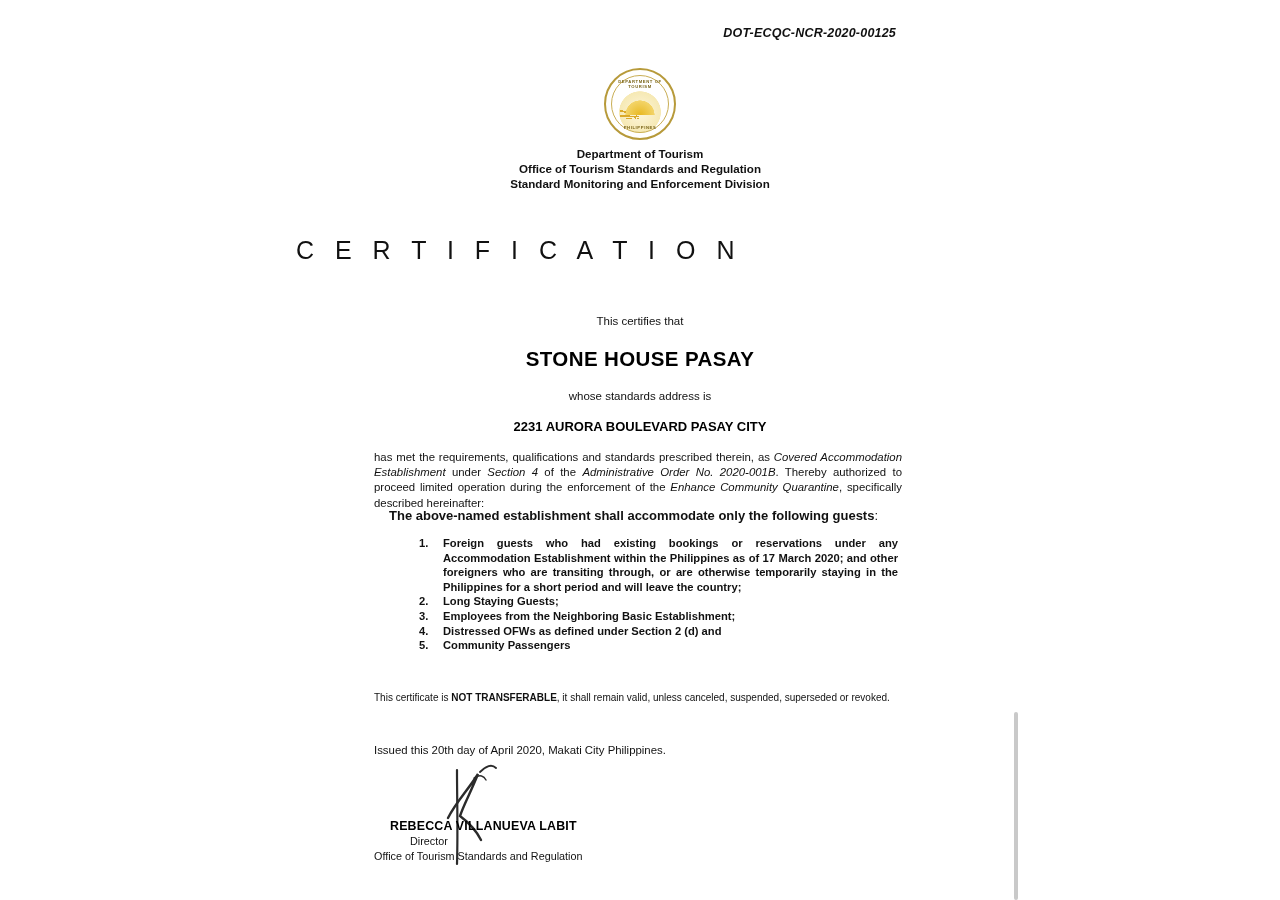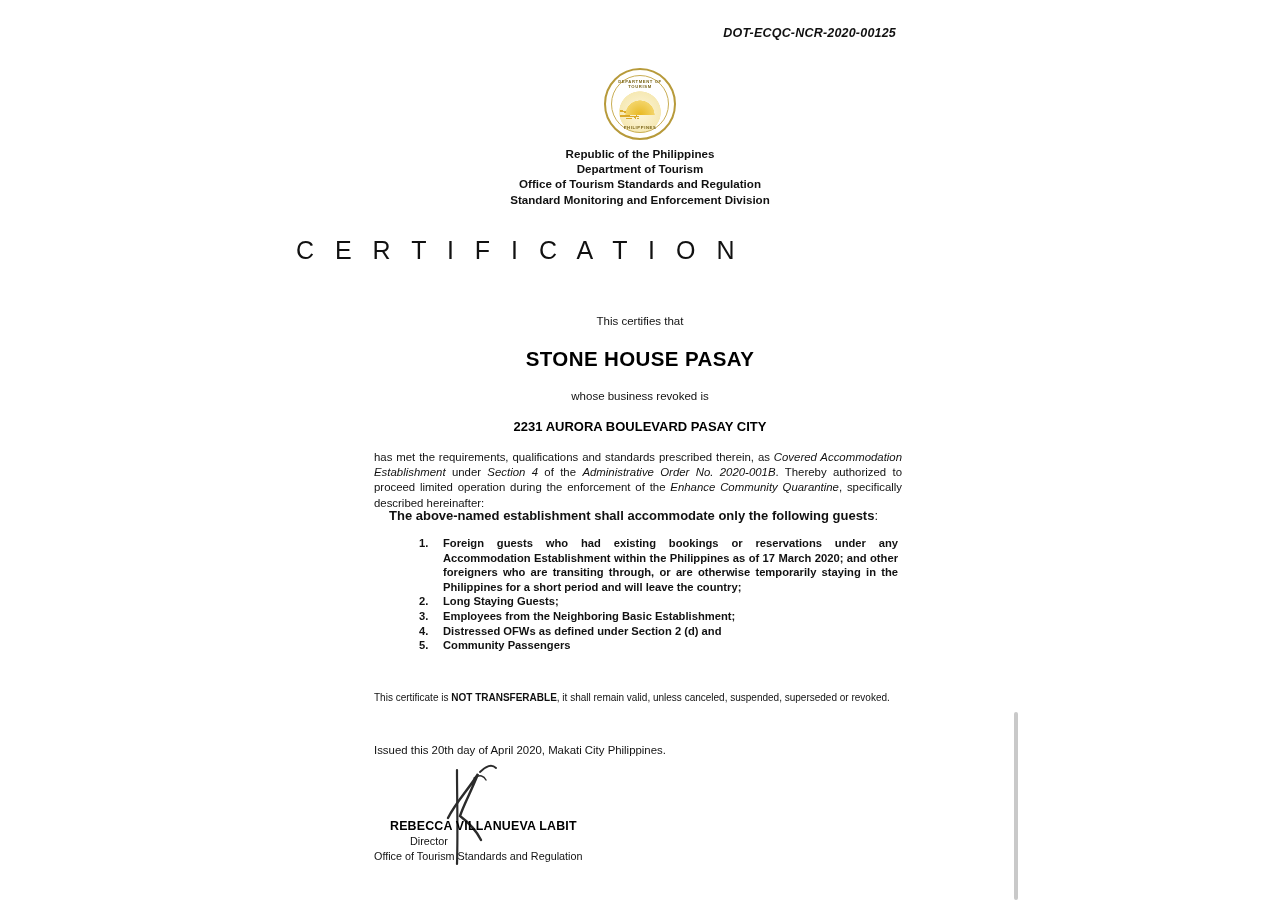--- a/index.html
+++ b/index.html
@@ -306,31 +306,30 @@
       <div class="seal">
         <div class="inner-ring"></div>
         <div class="sunrays"></div>
         <div class="sun"></div>
         <div class="seal-top-text">DEPARTMENT OF TOURISM</div>
         <div class="seal-bottom-text">PHILIPPINES</div>
       </div>
     </div>
 
     <div class="agency">
-      <div>Republic of the Philippines</div>
       <div>Department of Tourism</div>
       <div>Office of Tourism Standards and Regulation</div>
       <div>Standard Monitoring and Enforcement Division</div>
     </div>
 
     <div class="cert-title">C E R T I F I C A T I O N</div>
 
     <div class="certifies-that">This certifies that</div>
     <div class="entity-name">STONE HOUSE PASAY</div>
-    <div class="address-label">whose business revoked is</div>
+    <div class="address-label">whose standards address is</div>
     <div class="address-value">2231 AURORA BOULEVARD PASAY CITY</div>
 
     <div class="body-text"><span>has met the requirements, qualifications and standards prescribed therein, as </span><em>Covered Accommodation Establishment</em><span> under </span><em>Section 4</em><span> of the </span><em>Administrative Order No. 2020-001B</em><span>. Thereby authorized to proceed limited operation during the enforcement of the </span><em>Enhance Community Quarantine</em><span>, specifically described hereinafter:</span></div>
 
     <div class="guests-heading"><span>The above-named establishment shall accommodate only the following guests</span><span class="tail">:</span></div>
 
     <ul class="guest-list">
       <li><span class="num">1.</span><span>Foreign guests who had existing bookings or reservations under any Accommodation Establishment within the Philippines as of 17 March 2020; and other foreigners who are transiting through, or are otherwise temporarily staying in the Philippines for a short period and will leave the country;</span></li>
       <li><span class="num">2.</span><span>Long Staying Guests;</span></li>
       <li><span class="num">3.</span><span>Employees from the Neighboring Basic Establishment;</span></li>

